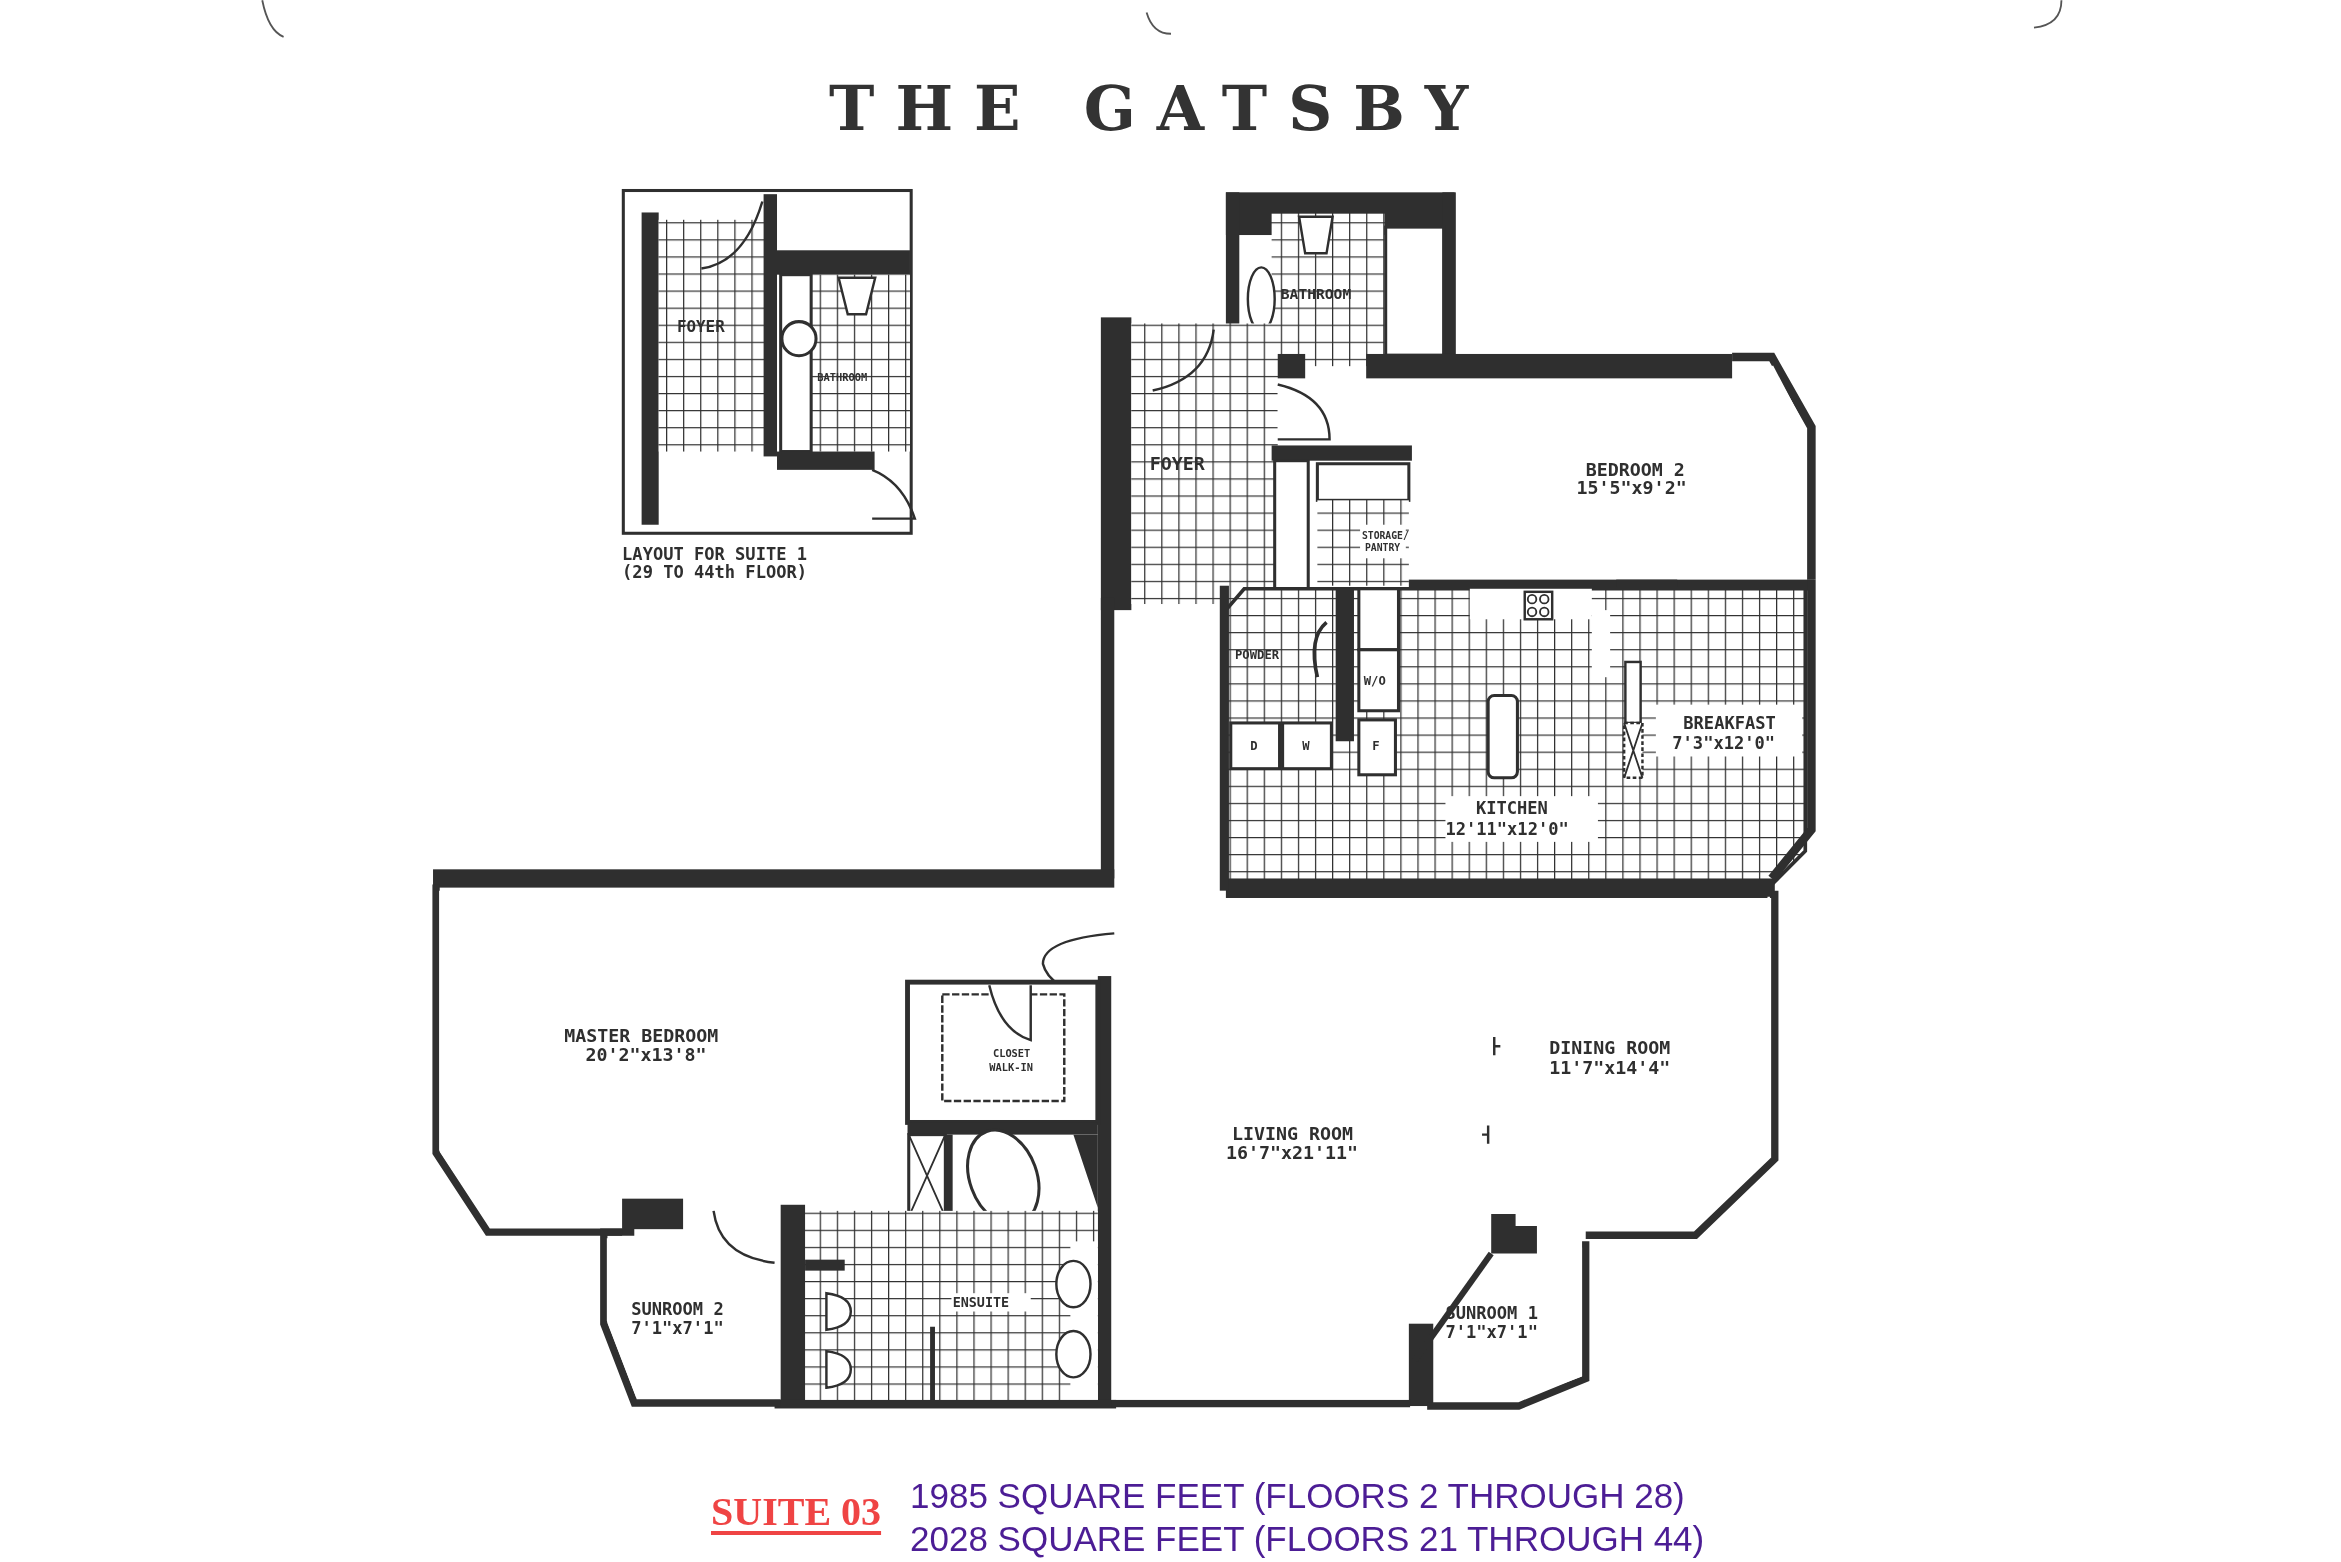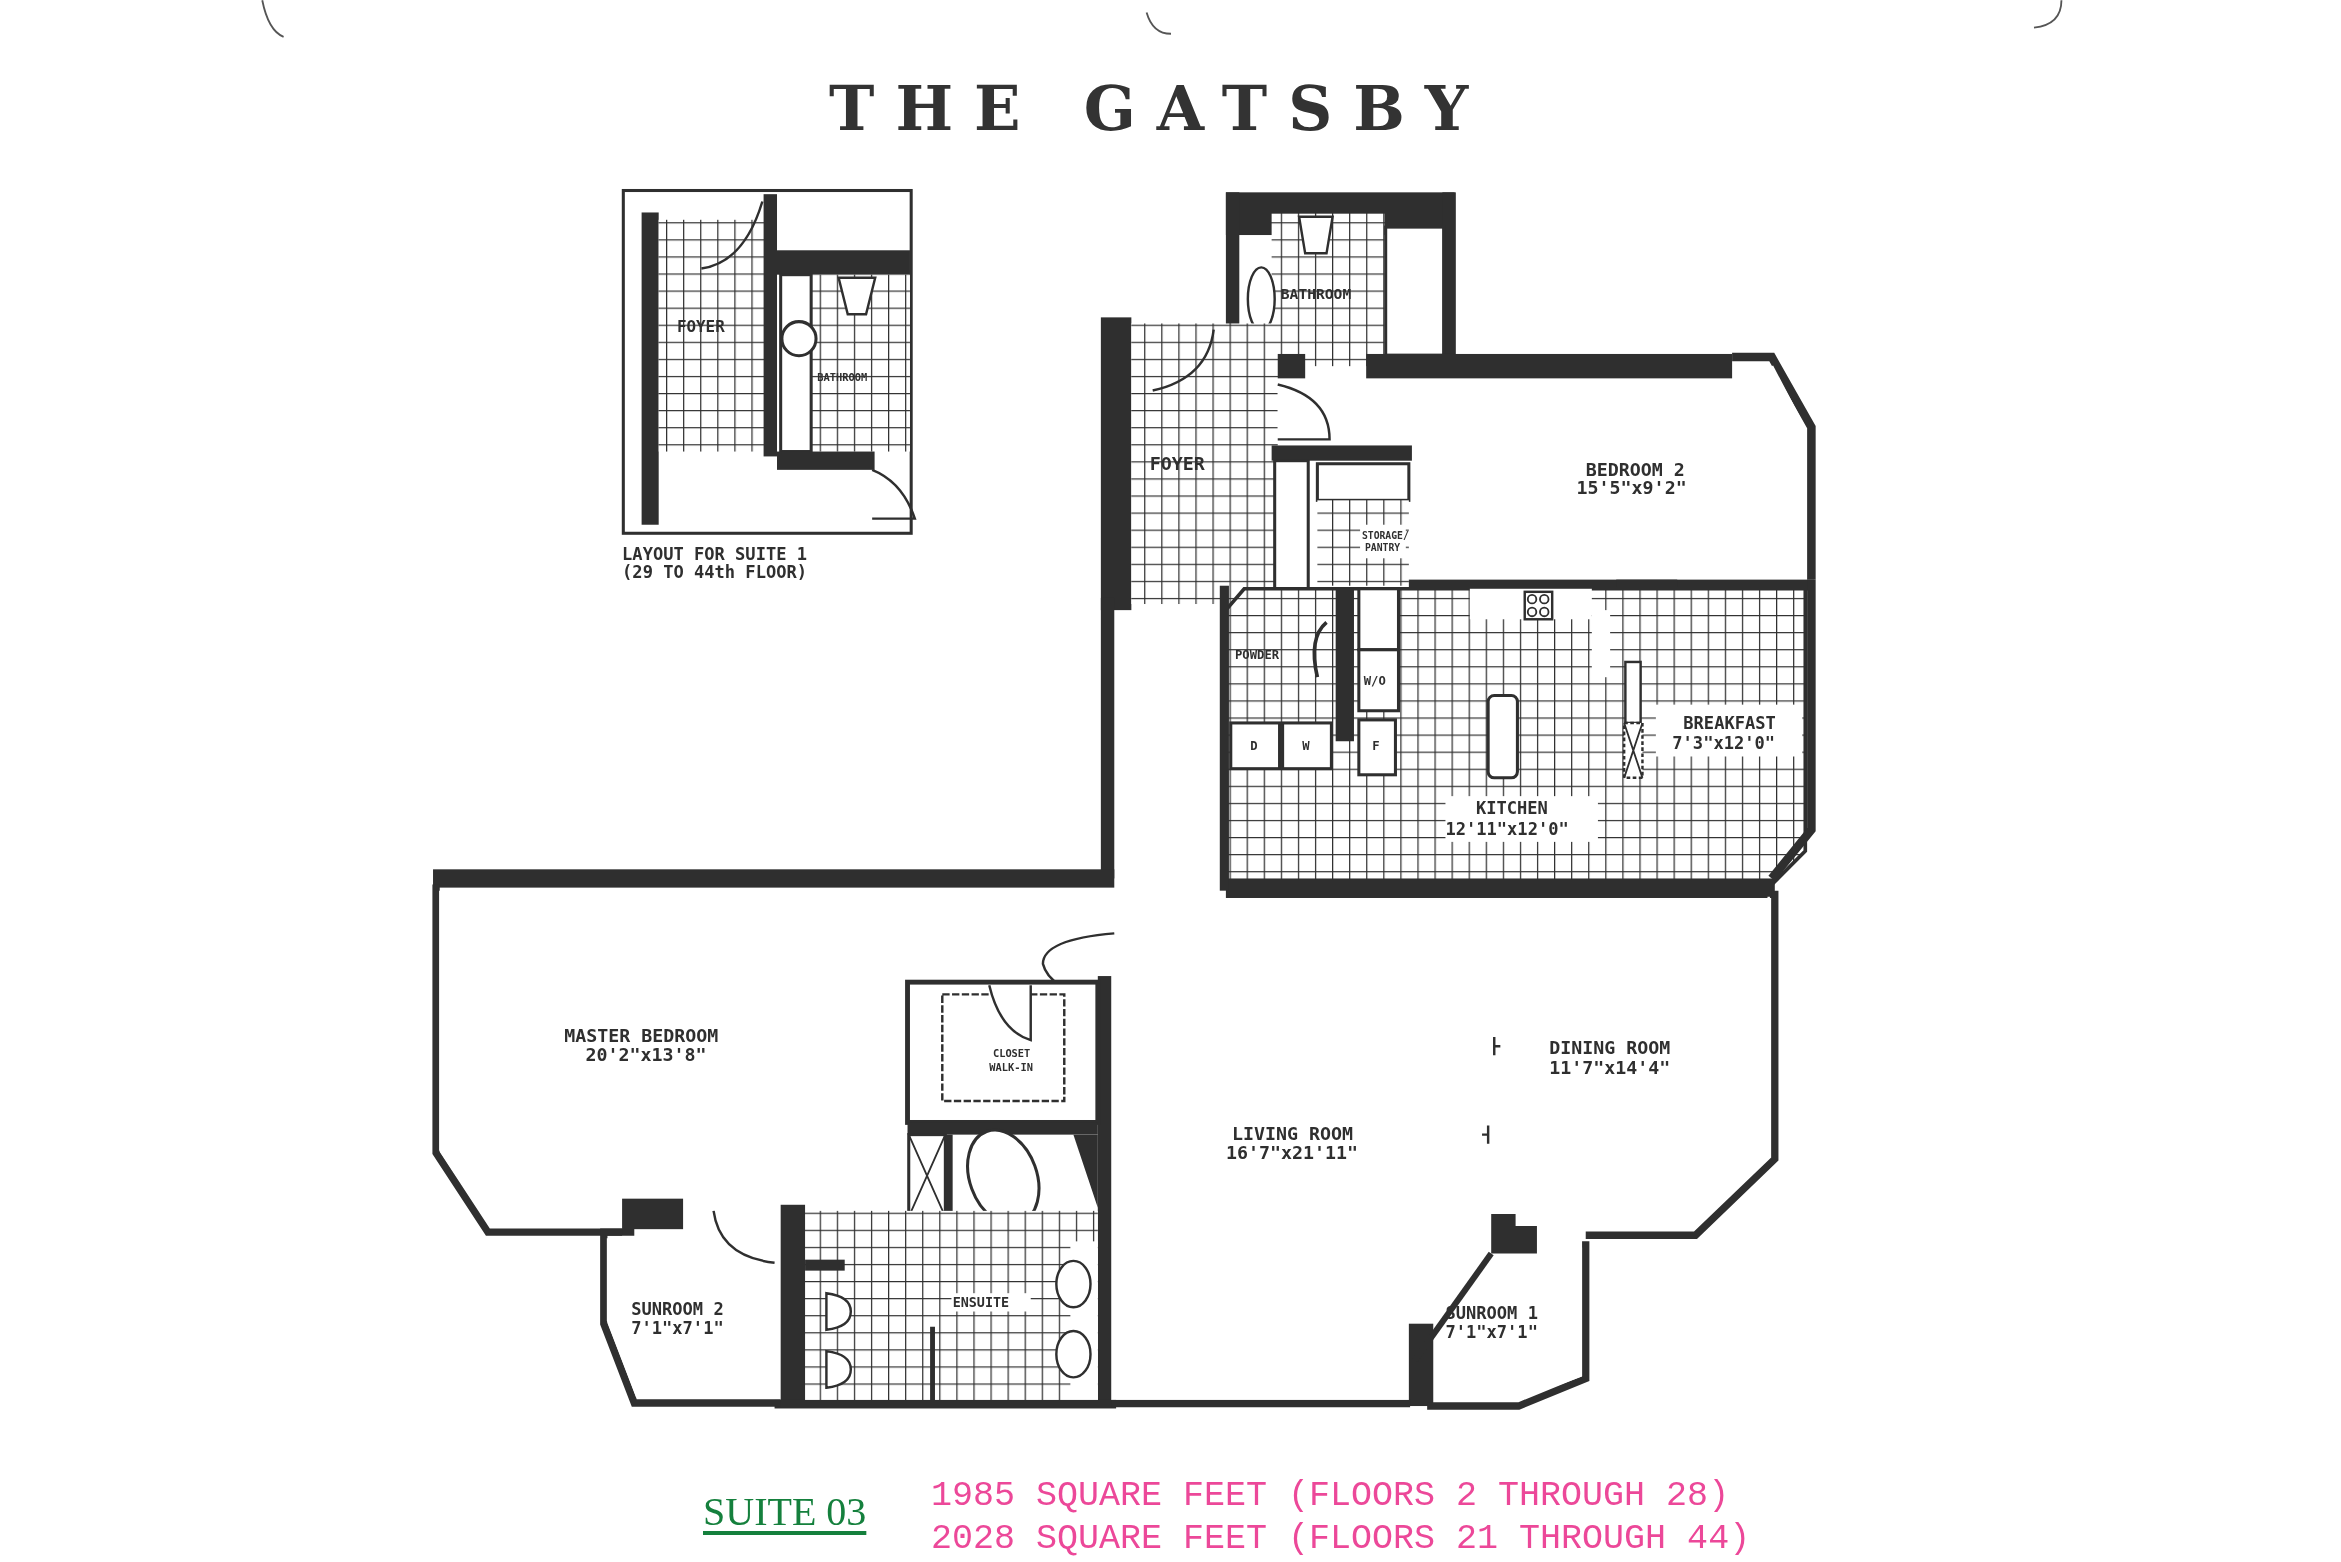--- a/index.html
+++ b/index.html
@@ -6,27 +6,27 @@
   body { width: 2342px; height: 1563px; position: relative; overflow: hidden; }
   .canvas { position: absolute; left: 0; top: 0; width: 2342px; height: 1563px; }
   svg text { font-family: "DejaVu Sans Mono", "Liberation Mono", monospace; fill: #2f2f2f; font-weight: bold; }
   .title {
     position: absolute; left: 829px; top: 73px; width: 610px;
     font-family: "DejaVu Serif", "Liberation Serif", serif; font-weight: bold;
     font-size: 61px; letter-spacing: 21px; color: #333333; white-space: nowrap;
   }
   .footer { position: absolute; left: 695px; top: 1476px; }
   .suite {
-    position: absolute; left: 8px; top: 12.2px; font-family: "Liberation Serif", "DejaVu Serif", serif;
-    font-weight: normal; font-size: 40px; color: #15803d; text-decoration: underline;
+    position: absolute; left: 16px; top: 12.2px; font-family: "Liberation Serif", "DejaVu Serif", serif;
+    font-weight: bold; font-size: 40px; color: #ef4444; text-decoration: underline;
     text-decoration-thickness: 3.7px; text-underline-offset: 6.1px; white-space: nowrap;
   }
   .sqft {
-    position: absolute; left: 236px; font-family: Liberation Mono, monospace;
-    font-size: 35px; color: #ec4899; white-space: nowrap;
+    position: absolute; left: 215px; font-family: Liberation Sans, sans-serif;
+    font-size: 35px; color: #4c1d95; white-space: nowrap;
   }
   .sqft.l1 { top: 0px; }
   .sqft.l2 { top: 43px; }
   .watermark {
     position: absolute; left: 701px; top: 1448px; font-family: "DejaVu Sans", "Liberation Sans", sans-serif;
     font-size: 50px; color: rgba(200,200,200,0.55); white-space: nowrap; letter-spacing: 0.6px;
   }
 </style>
 </head>
 <body>

